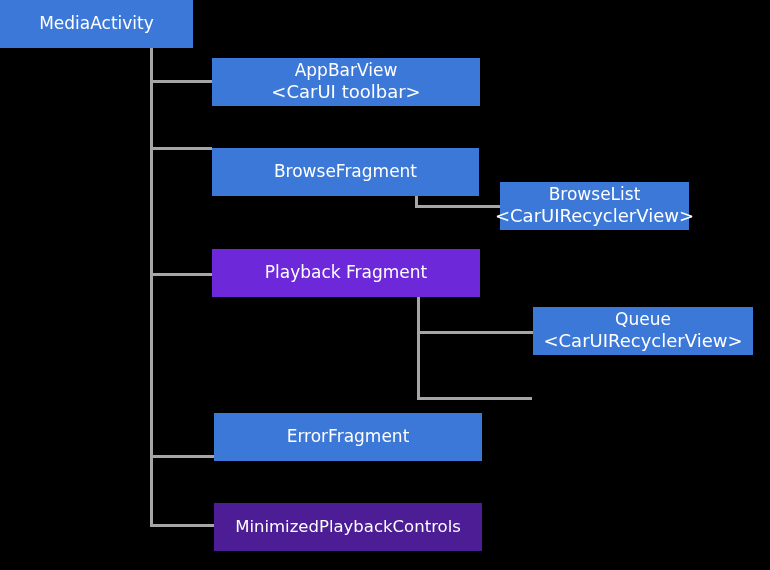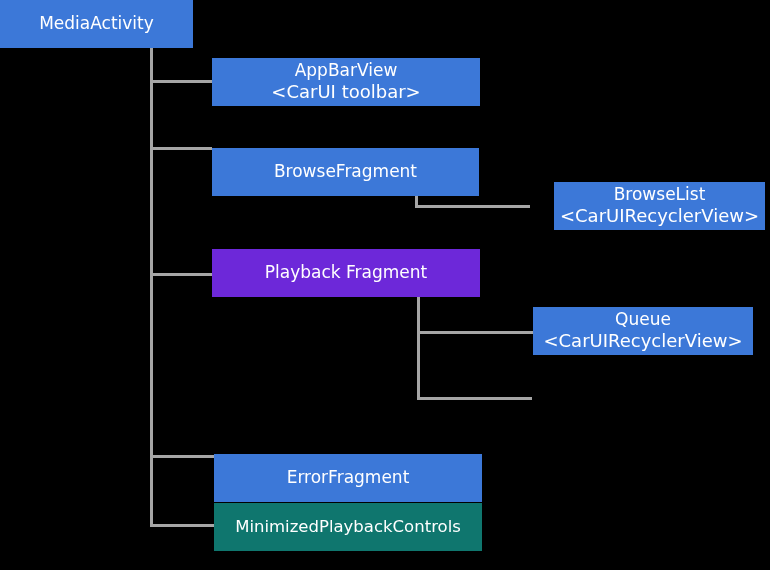--- a/index.html
+++ b/index.html
@@ -64,30 +64,30 @@
     <div class="node" style="left: 0px; top: 0px; width: 193px; height: 48px; background: rgb(60, 120, 216); color: rgb(255, 255, 255);">
       <div class="title">MediaActivity</div>
     </div>
     <div class="node" style="left: 212px; top: 58px; width: 268px; height: 48px; background: rgb(60, 120, 216); color: rgb(255, 255, 255);">
       <div class="title">AppBarView</div>
       <div class="subtitle">&lt;CarUI toolbar&gt;</div>
     </div>
     <div class="node" style="left: 212px; top: 124px; width: 267px; height: 48px; background: rgb(60, 120, 216); color: rgb(255, 255, 255); margin-top: 24px;">
       <div class="title">BrowseFragment</div>
     </div>
-    <div class="node" style="left: 554px; top: 182px; width: 211px; height: 48px; background: rgb(60, 120, 216); color: rgb(255, 255, 255);">
+    <div class="node" style="left: 500px; top: 182px; width: 189px; height: 48px; background: rgb(60, 120, 216); color: rgb(255, 255, 255);">
       <div class="title">BrowseList</div>
       <div class="subtitle">&lt;CarUIRecyclerView&gt;</div>
     </div>
     <div class="node" style="left: 212px; top: 249px; width: 268px; height: 48px; background: #6d28d9; color: rgb(255, 255, 255);">
       <div class="title">Playback Fragment</div>
     </div>
     <div class="node" style="left: 533px; top: 307px; width: 220px; height: 48px; background: rgb(60, 120, 216); color: rgb(255, 255, 255);">
       <div class="title">Queue</div>
       <div class="subtitle">&lt;CarUIRecyclerView&gt;</div>
     </div>
-    <div class="node" style="left: 214px; top: 454px; width: 268px; height: 48px; background: rgb(60, 120, 216); color: rgb(255, 255, 255);">
+    <div class="node" style="left: 214px; top: 413px; width: 268px; height: 48px; background: rgb(60, 120, 216); color: rgb(255, 255, 255);">
       <div class="title">ErrorFragment</div>
     </div>
-    <div class="node tight" style="left: 214px; top: 503px; width: 268px; height: 48px; background: #0f766e; color: rgb(255, 255, 255);">
+    <div class="node tight" style="left: 214px; top: 503px; width: 268px; height: 48px; background: #4c1d95; color: rgb(255, 255, 255);">
       <div class="title">MinimizedPlaybackControls</div>
     </div>
   </div>
 
 </body></html>

